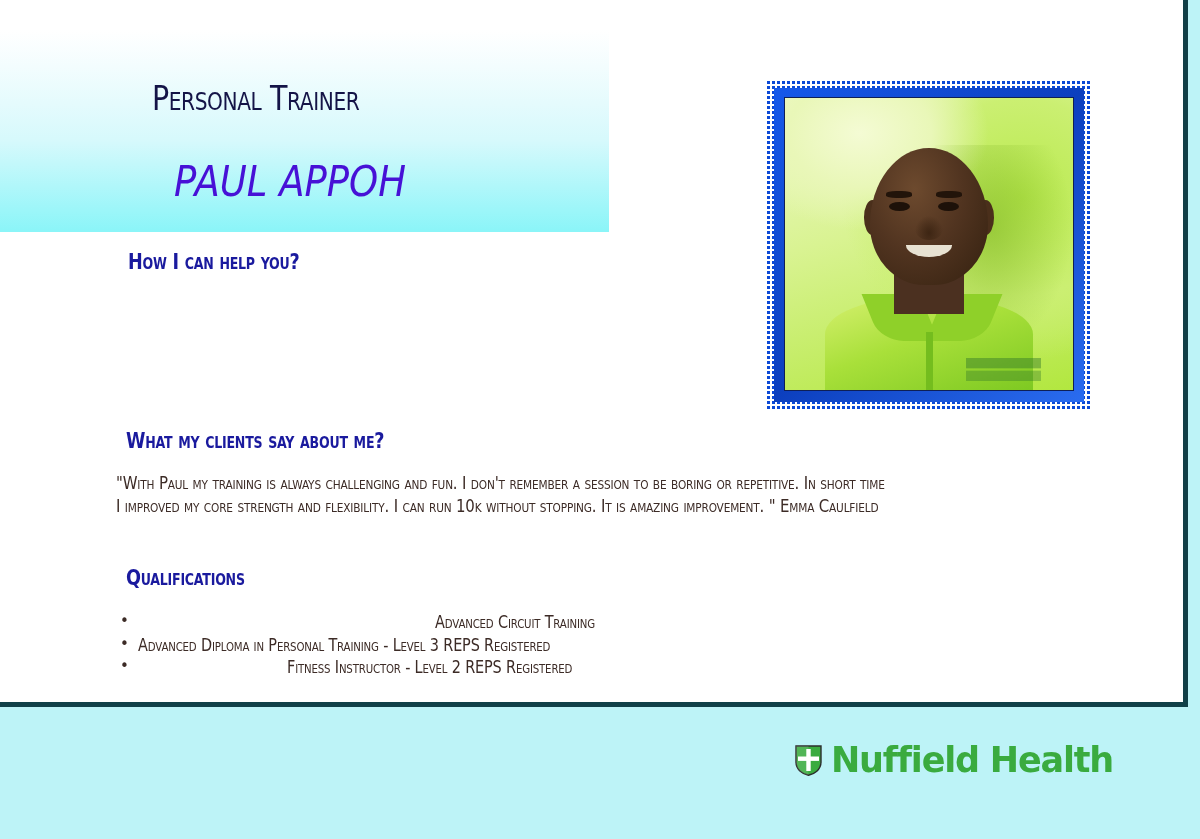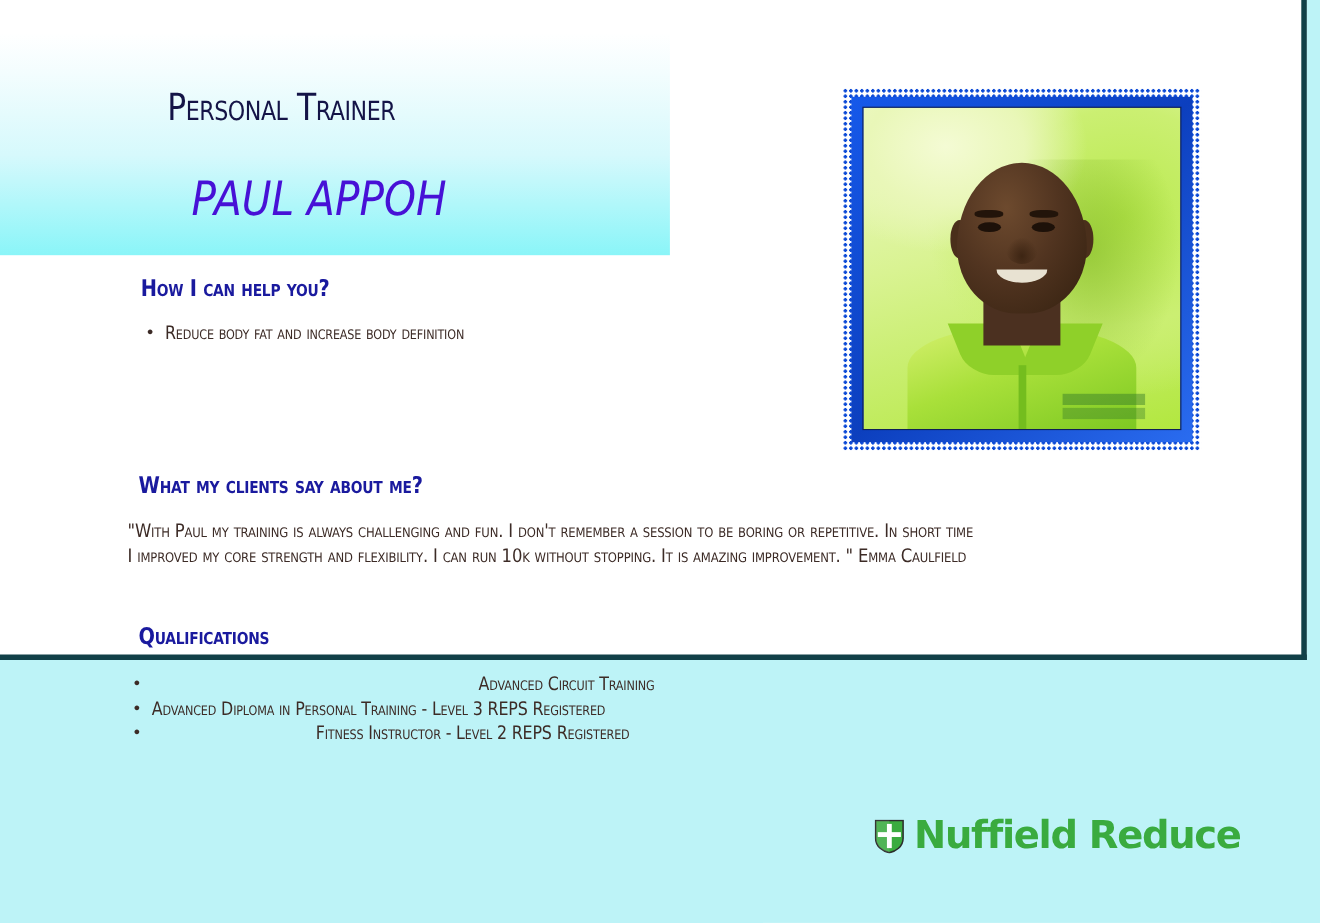--- a/index.html
+++ b/index.html
@@ -20,21 +20,21 @@
     width: 1200px;
     height: 839px;
     background: #bdf3f7;     
     box-sizing: border-box;
   }
   #page-body {
     position: absolute;
     left: 0;
     top: 0;
     width: 1188px;
-    height: 600px;
+    height: 707px;
     background: #ffffff;
     border-right: 5px solid #114048;
     border-bottom: 5px solid #114048;
     box-sizing: border-box;
   }
 
   
   #header-block {
     position: absolute;
     left: 0;
@@ -327,37 +327,36 @@
         <div class="p-brow right"></div>
         <div class="p-eye left"></div>
         <div class="p-eye right"></div>
         <div class="p-nose"></div>
         <div class="p-mouth"></div>
       </div>
     </div>
 
     <h3 id="help-heading" class="section-heading">How I can help you?</h3>
     <ul id="help-list" class="bullets">
-      <li><span>Reduce body fat  and increase body definition</span></li>
     </ul>
 
     <h3 id="clients-heading" class="section-heading">What my clients say about me?</h3>
     <p id="quote"><span>"With Paul my training is always challenging and fun. I don't remember a session to be boring or repetitive. In short time I improved my core strength and flexibility. I can run 10k without stopping. It is amazing improvement.  " Emma Caulfield</span></p>
 
     <h3 id="quals-heading" class="section-heading">Qualifications</h3>
     <ul id="quals-list" class="bullets">
       <li><span>Advanced Circuit Training</span></li>
       <li><span>Advanced Diploma in Personal Training - Level 3 REPS Registered</span></li>
       <li><span>Fitness Instructor - Level 2 REPS Registered</span></li>
     </ul>
 
     <div id="nuffield-logo">
       <svg id="nuffield-shield" viewBox="0 0 27 31">
         <path d="M1 1 H26 V17 C26 25 19 29 13.5 30.3 C8 29 1 25 1 17 Z" fill="#3aab3f" stroke="#2c2c2c" stroke-width="1.4"></path>
         <rect x="11.3" y="4" width="4.4" height="22" fill="#ffffff"></rect>
         <rect x="3" y="11.5" width="21" height="4.4" fill="#ffffff"></rect>
         <path d="M1 1 H13.5 V30.3 C8 29 1 25 1 17 Z" fill="#ffffff" opacity="0.12"></path>
       </svg>
-      <span id="nuffield-wordmark">Nuffield Reduce</span>
+      <span id="nuffield-wordmark">Nuffield Health</span>
     </div>
 
   </div>
 </div>
 
 </body></html>

